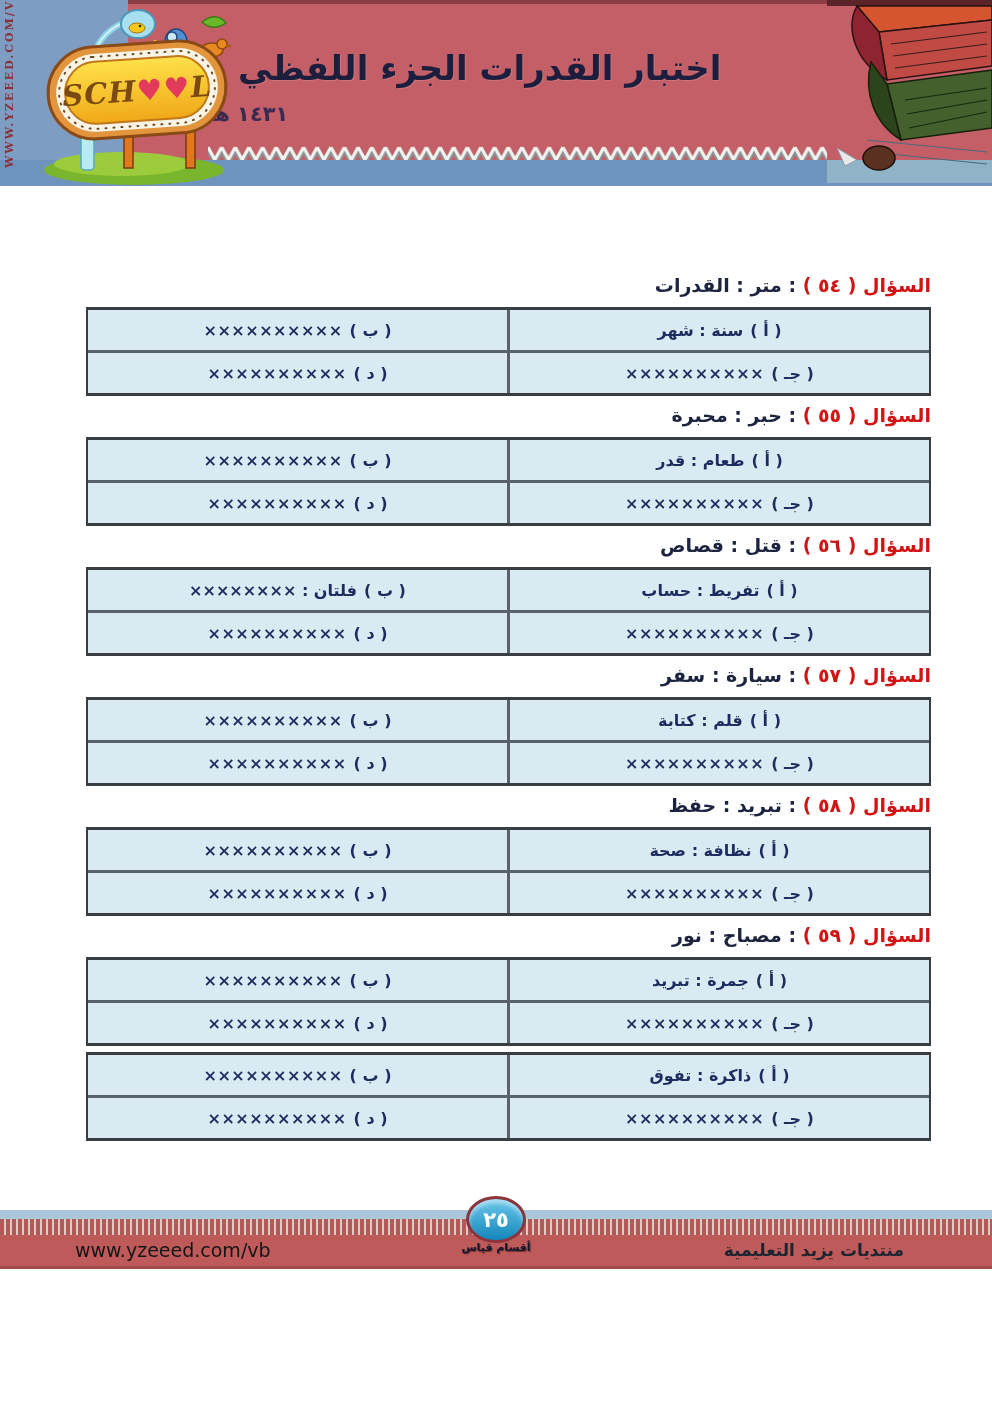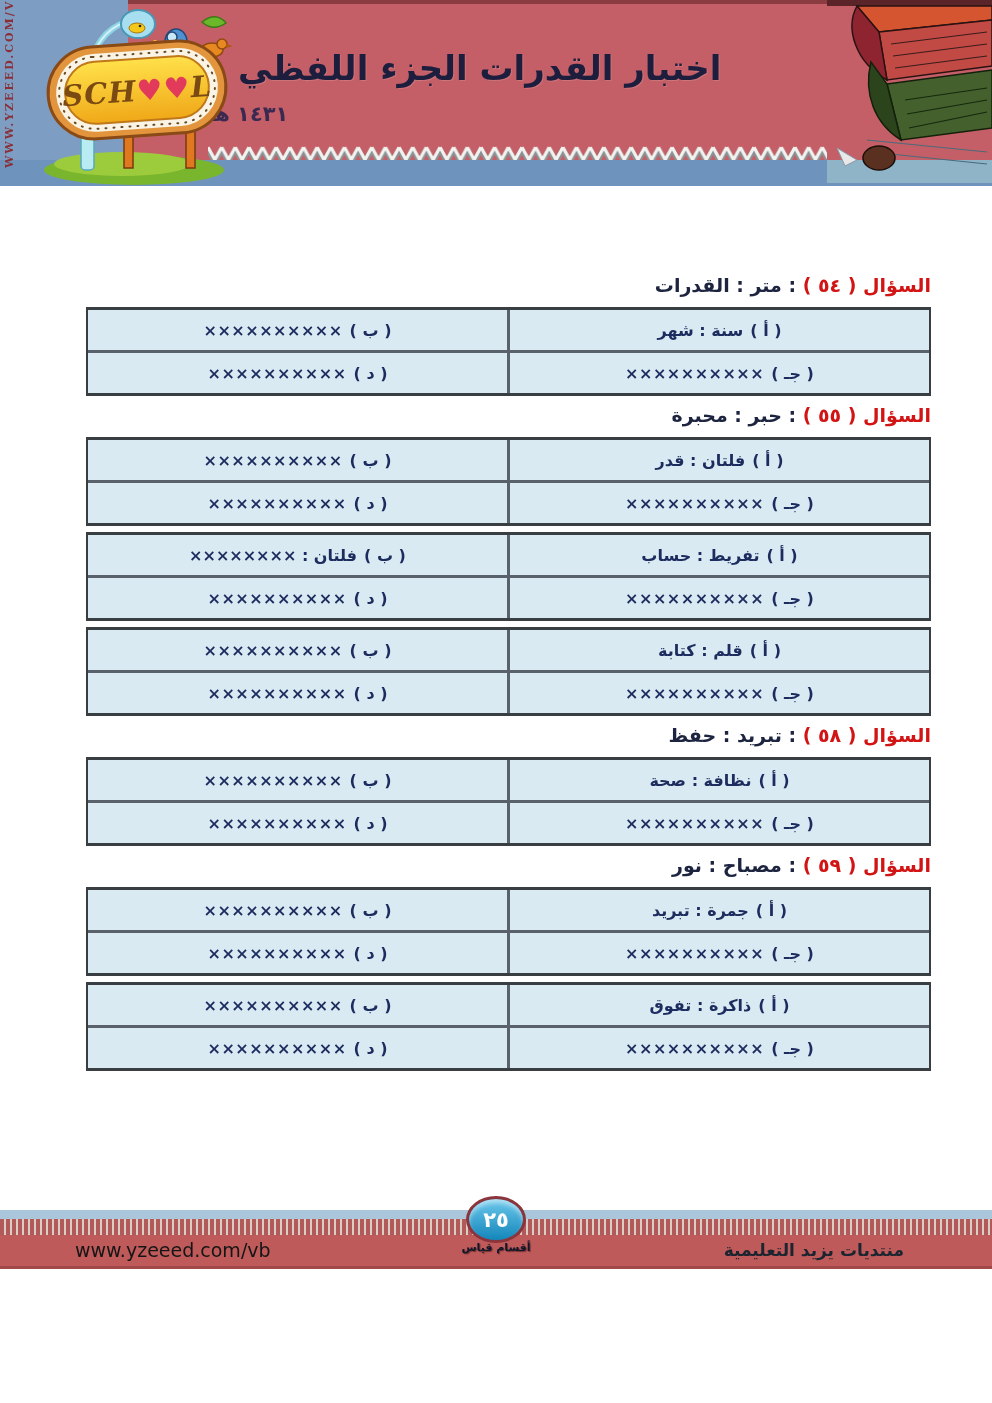--- a/index.html
+++ b/index.html
@@ -195,38 +195,39 @@
             <span class="otext">××××××××××</span>
           </div>
       </div>
     </section>
 
     <section class="qblock">
       <h3 class="qtitle" dir="rtl"><span class="qnum">السؤال ( ٥٥ )</span><span class="qsep"> : </span><span class="qstem">حبر : محبرة</span></h3>
       <div class="qtable">
         <div class="cell">
             <span class="olabel">( أ )</span>
-            <span class="otext">فلتان : قدر</span>
-          </div>
-        <div class="cell">
-            <span class="olabel">( ب )</span>
-            <span class="otext">××××××××××</span>
-          </div>
-        <div class="cell">
-            <span class="olabel">( جـ )</span>
-            <span class="otext">××××××××××</span>
-          </div>
-        <div class="cell">
-            <span class="olabel">( د )</span>
-            <span class="otext">××××××××××</span>
-          </div>
-      </div>
-    </section>
-
-    <section class="qblock">
+            <span class="otext">طعام : قدر</span>
+          </div>
+        <div class="cell">
+            <span class="olabel">( ب )</span>
+            <span class="otext">××××××××××</span>
+          </div>
+        <div class="cell">
+            <span class="olabel">( جـ )</span>
+            <span class="otext">××××××××××</span>
+          </div>
+        <div class="cell">
+            <span class="olabel">( د )</span>
+            <span class="otext">××××××××××</span>
+          </div>
+      </div>
+    </section>
+
+    <section class="qblock">
+      <h3 class="qtitle" dir="rtl"><span class="qnum">السؤال ( ٥٦ )</span><span class="qsep"> : </span><span class="qstem">قتل : قصاص</span></h3>
       <div class="qtable">
         <div class="cell">
             <span class="olabel">( أ )</span>
             <span class="otext">تفريط : حساب</span>
           </div>
         <div class="cell">
             <span class="olabel">( ب )</span>
             <span class="otext">فلتان : ××××××××</span>
           </div>
         <div class="cell">
@@ -234,20 +235,21 @@
             <span class="otext">××××××××××</span>
           </div>
         <div class="cell">
             <span class="olabel">( د )</span>
             <span class="otext">××××××××××</span>
           </div>
       </div>
     </section>
 
     <section class="qblock">
+      <h3 class="qtitle" dir="rtl"><span class="qnum">السؤال ( ٥٧ )</span><span class="qsep"> : </span><span class="qstem">سيارة : سفر</span></h3>
       <div class="qtable">
         <div class="cell">
             <span class="olabel">( أ )</span>
             <span class="otext">قلم : كتابة</span>
           </div>
         <div class="cell">
             <span class="olabel">( ب )</span>
             <span class="otext">××××××××××</span>
           </div>
         <div class="cell">

